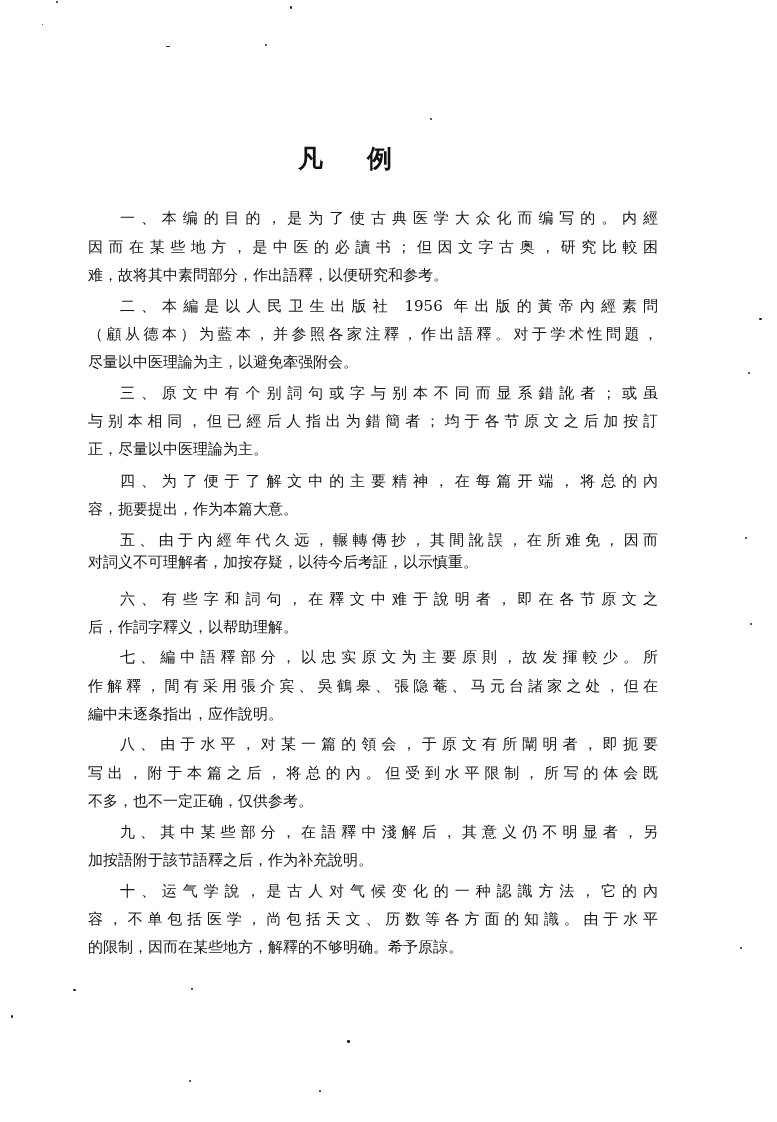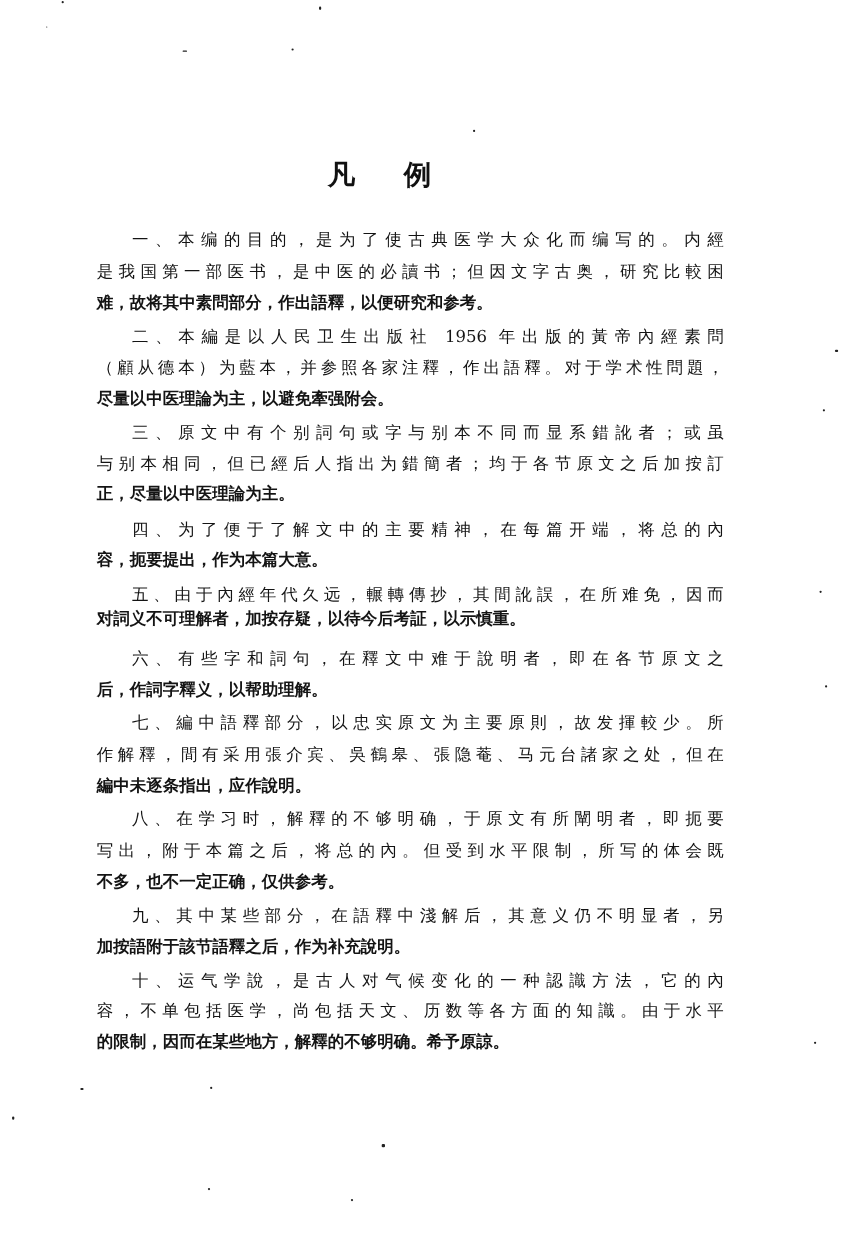--- a/index.html
+++ b/index.html
@@ -17,34 +17,34 @@
     }
     .title span { display: inline-block; }
     .title .gap { width: 44px; }
     .line {
       position: absolute; left: 88px; width: 570px;
       font-size: 15px; line-height: 24px; height: 24px;
       white-space: nowrap; overflow: visible;
       text-align: justify; text-align-last: justify;
     }
     .line.indent { left: 120px; width: 538px; }
-    .line.last { text-align-last: left; font-weight: bold; }
+    .line.last { text-align-last: left; }
     .speck { position: absolute; background: #222; border-radius: 1px; }
   </style>
 </head>
 <body>
 
 <div class="page">
   <div class="title">
     <span>凡</span><span class="gap"></span><span>例</span>
   </div>
 
   <div>
     <div class="line indent" style="top:206px">一、本编的目的，是为了使古典医学大众化而编写的。内經</div>
-    <div class="line" style="top:235px">是我国第一部医书，是中医的必讀书；但因文字古奥，研究比較困</div>
+    <div class="line" style="top:235px">因而在某些地方，是中医的必讀书；但因文字古奥，研究比較困</div>
     <div class="line last" style="top:263px">难，故将其中素問部分，作出語釋，以便研究和参考。</div>
   </div>
 
   <div>
     <div class="line indent" style="top:294px">二、本編是以人民卫生出版社 1956 年出版的黃帝內經素問</div>
     <div class="line" style="top:322px">（顧从德本）为藍本，并参照各家注釋，作出語釋。对于学术性問題，</div>
     <div class="line last" style="top:350px">尽量以中医理論为主，以避免牽强附会。</div>
   </div>
 
   <div>
@@ -68,21 +68,21 @@
     <div class="line last" style="top:615px">后，作詞字釋义，以帮助理解。</div>
   </div>
 
   <div>
     <div class="line indent" style="top:645px">七、編中語釋部分，以忠实原文为主要原則，故发揮較少。所</div>
     <div class="line" style="top:674px">作解釋，間有采用張介宾、吳鶴皋、張隐菴、马元台諸家之处，但在</div>
     <div class="line last" style="top:702px">編中未逐条指出，应作說明。</div>
   </div>
 
   <div>
-    <div class="line indent" style="top:732px">八、在学习时，解釋的不够明确，于原文有所闡明者，即扼要</div>
+    <div class="line indent" style="top:732px">八、由于水平，对某一篇的領会，于原文有所闡明者，即扼要</div>
     <div class="line" style="top:761px">写出，附于本篇之后，将总的內。但受到水平限制，所写的体会既</div>
     <div class="line last" style="top:789px">不多，也不一定正确，仅供参考。</div>
   </div>
 
   <div>
     <div class="line indent" style="top:820px">九、其中某些部分，在語釋中淺解后，其意义仍不明显者，另</div>
     <div class="line last" style="top:848px">加按語附于該节語釋之后，作为补充說明。</div>
   </div>
 
   <div>

